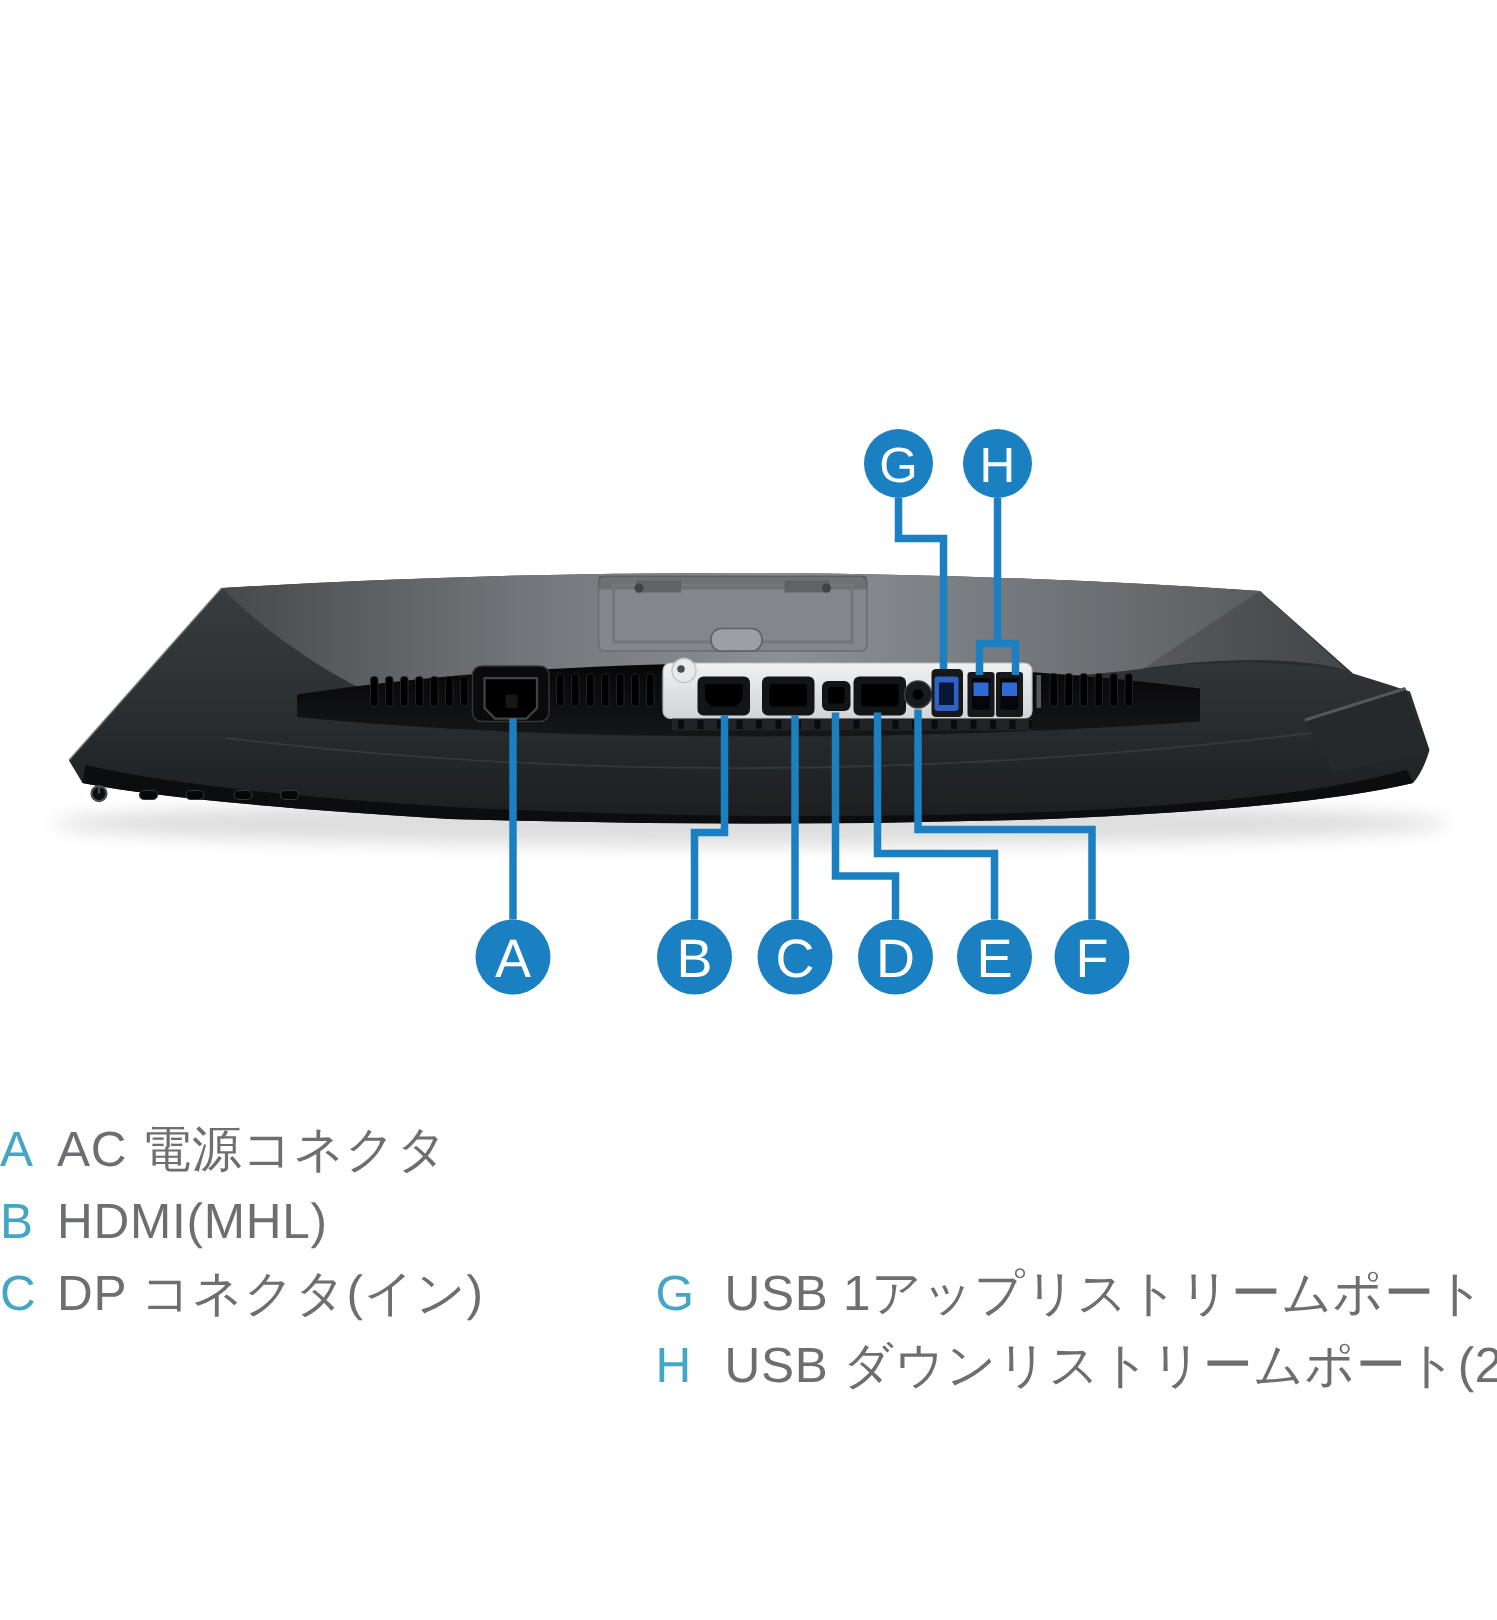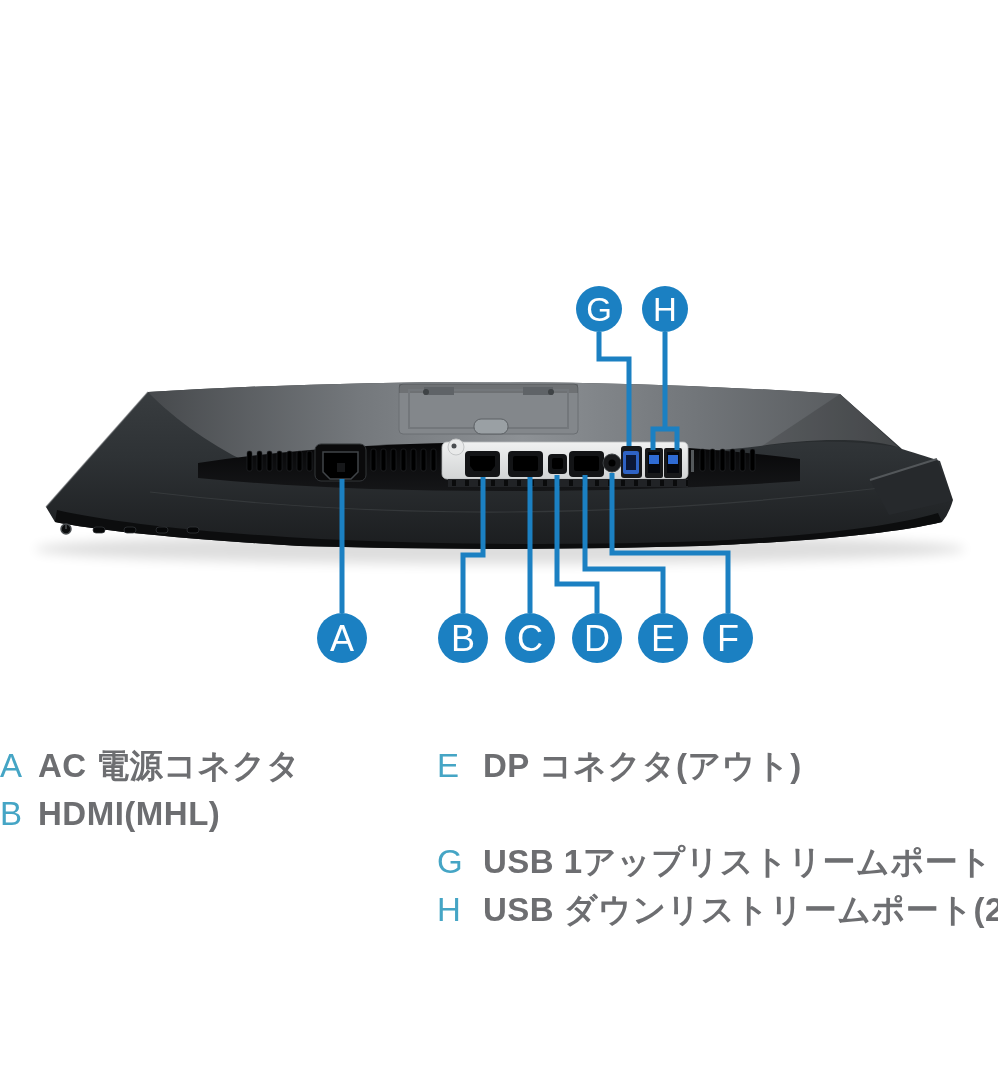--- a/index.html
+++ b/index.html
@@ -10,21 +10,21 @@
   .callout-letter.big{font-size:36px;}
   .callout-letter.small{font-size:33px;}
   .legend{position:absolute;left:0;top:0;width:998px;height:1080px;}
   .legend-row{position:absolute;white-space:nowrap;font-size:33px;line-height:38px;
               color:#6d6e71;letter-spacing:0.5px;}
   .legend-row.col-left{left:0px;}
   .legend-row.col-right{left:437px;}
   .legend-letter{color:#45a5c5;display:inline-block;}
   .col-left .legend-letter{width:38px;}
   .col-right .legend-letter{width:46px;}
-  .legend-label{color:#6d6e71;font-weight:bold;}
+  .legend-label{color:#6d6e71;}
 </style>
 </head>
 <body>
 
 <div class="stage">
 
 <svg width="998" height="1080" viewBox="0 0 998 1080" xmlns="http://www.w3.org/2000/svg">
   <defs>
     <linearGradient id="topGrad" x1="0" y1="0" x2="1" y2="0">
       <stop offset="0" stop-color="#46494c"></stop>
@@ -241,22 +241,22 @@
   </g>
 </svg>
 
 <div class="legend">
   <div class="legend-row col-left" style="top:747px">
     <span class="legend-letter">A</span><span class="legend-label">AC 電源コネクタ</span>
   </div>
   <div class="legend-row col-left" style="top:795px">
     <span class="legend-letter">B</span><span class="legend-label">HDMI(MHL)</span>
   </div>
-  <div class="legend-row col-right" style="top:747px">
-    <span class="legend-letter">E</span><span class="legend-label">DP コネクタ(アウト)</span>
+  <div class="legend-row col-left" style="top:843px">
+    <span class="legend-letter">C</span><span class="legend-label">DP コネクタ(イン)</span>
   </div>
   <div class="legend-row col-right" style="top:843px">
     <span class="legend-letter">G</span><span class="legend-label">USB 1アップリストリームポート</span>
   </div>
   <div class="legend-row col-right" style="top:891px">
     <span class="legend-letter">H</span><span class="legend-label">USB ダウンリストリームポート(2)</span>
   </div>
 </div>
 
 </div>

